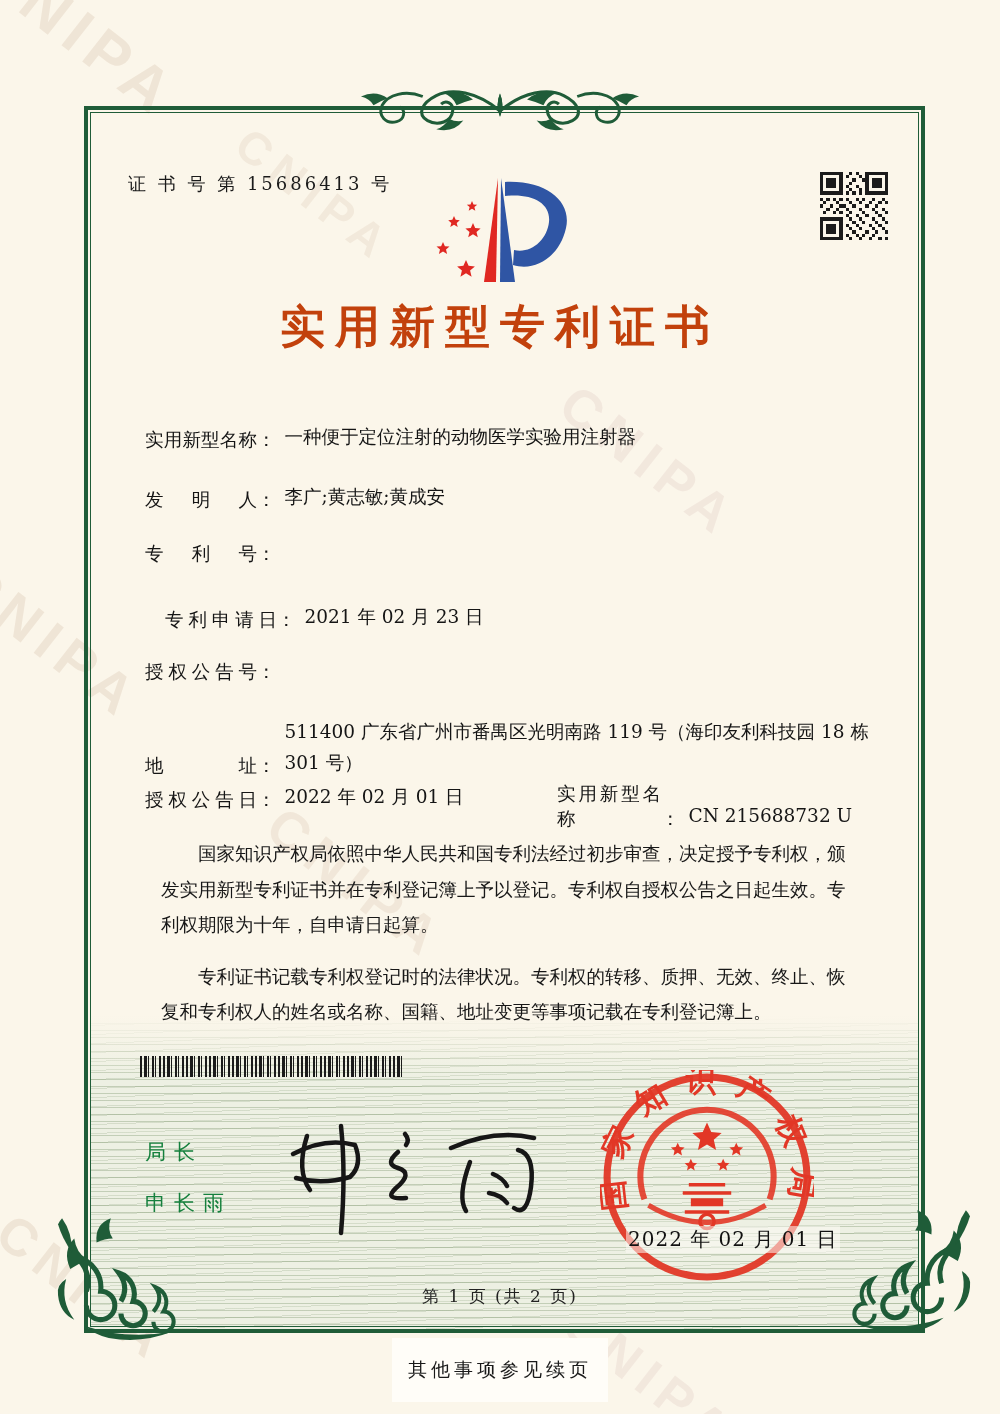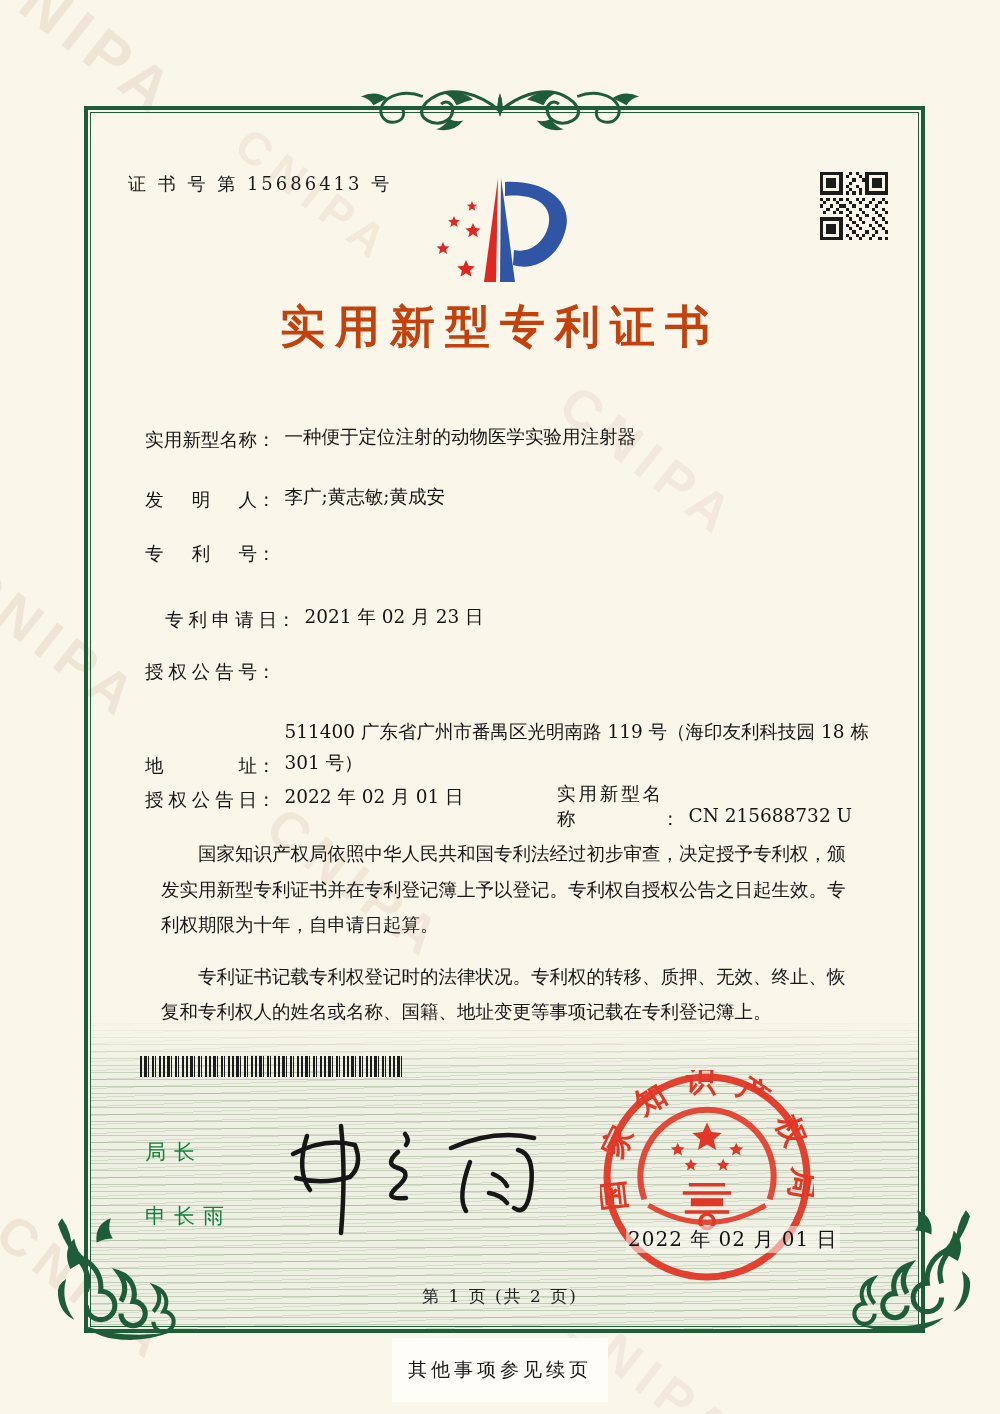--- a/index.html
+++ b/index.html
@@ -62,21 +62,21 @@
   .barcode{position:absolute;left:140px;top:1056px;width:262px;height:21px;z-index:4;
     background:repeating-linear-gradient(90deg,
       #1b1b1b 0 2px,rgba(0,0,0,0) 2px 4px,
       #1b1b1b 4px 7px,rgba(0,0,0,0) 7px 8px,
       #1b1b1b 8px 9px,rgba(0,0,0,0) 9px 12px,
       #1b1b1b 12px 14px,rgba(0,0,0,0) 14px 15px,
       #1b1b1b 15px 16px,rgba(0,0,0,0) 16px 19px,
       #1b1b1b 19px 21px,rgba(0,0,0,0) 21px 23px);}
   .signer{position:absolute;left:145px;top:1138px;z-index:4;font-size:21px;color:#15803d;}
   .signer div{letter-spacing:8px;}
-  .signer .s2{margin-top:36px;}
+  .signer .s2{margin-top:23px;}
   .signature{position:absolute;left:255px;top:1090px;z-index:5;}
   .seal{position:absolute;left:600px;top:1070px;z-index:4;}
   .seal-date{position:absolute;left:626px;top:1226px;z-index:6;font-size:20px;color:#111;
              letter-spacing:1px;background:rgba(252,250,244,.55);padding:0 2px;}
   .page-num{position:absolute;left:0;right:0;top:1285px;z-index:4;text-align:center;
             font-size:17px;color:#222;letter-spacing:2px;}
   .cont-note{position:absolute;left:0;right:0;top:1338px;z-index:4;text-align:center;}
   .cont-note span{display:inline-block;background:#fffdf8;padding:19px 16px;
                   font-size:19px;color:#1a1a1a;letter-spacing:4px;}
 

